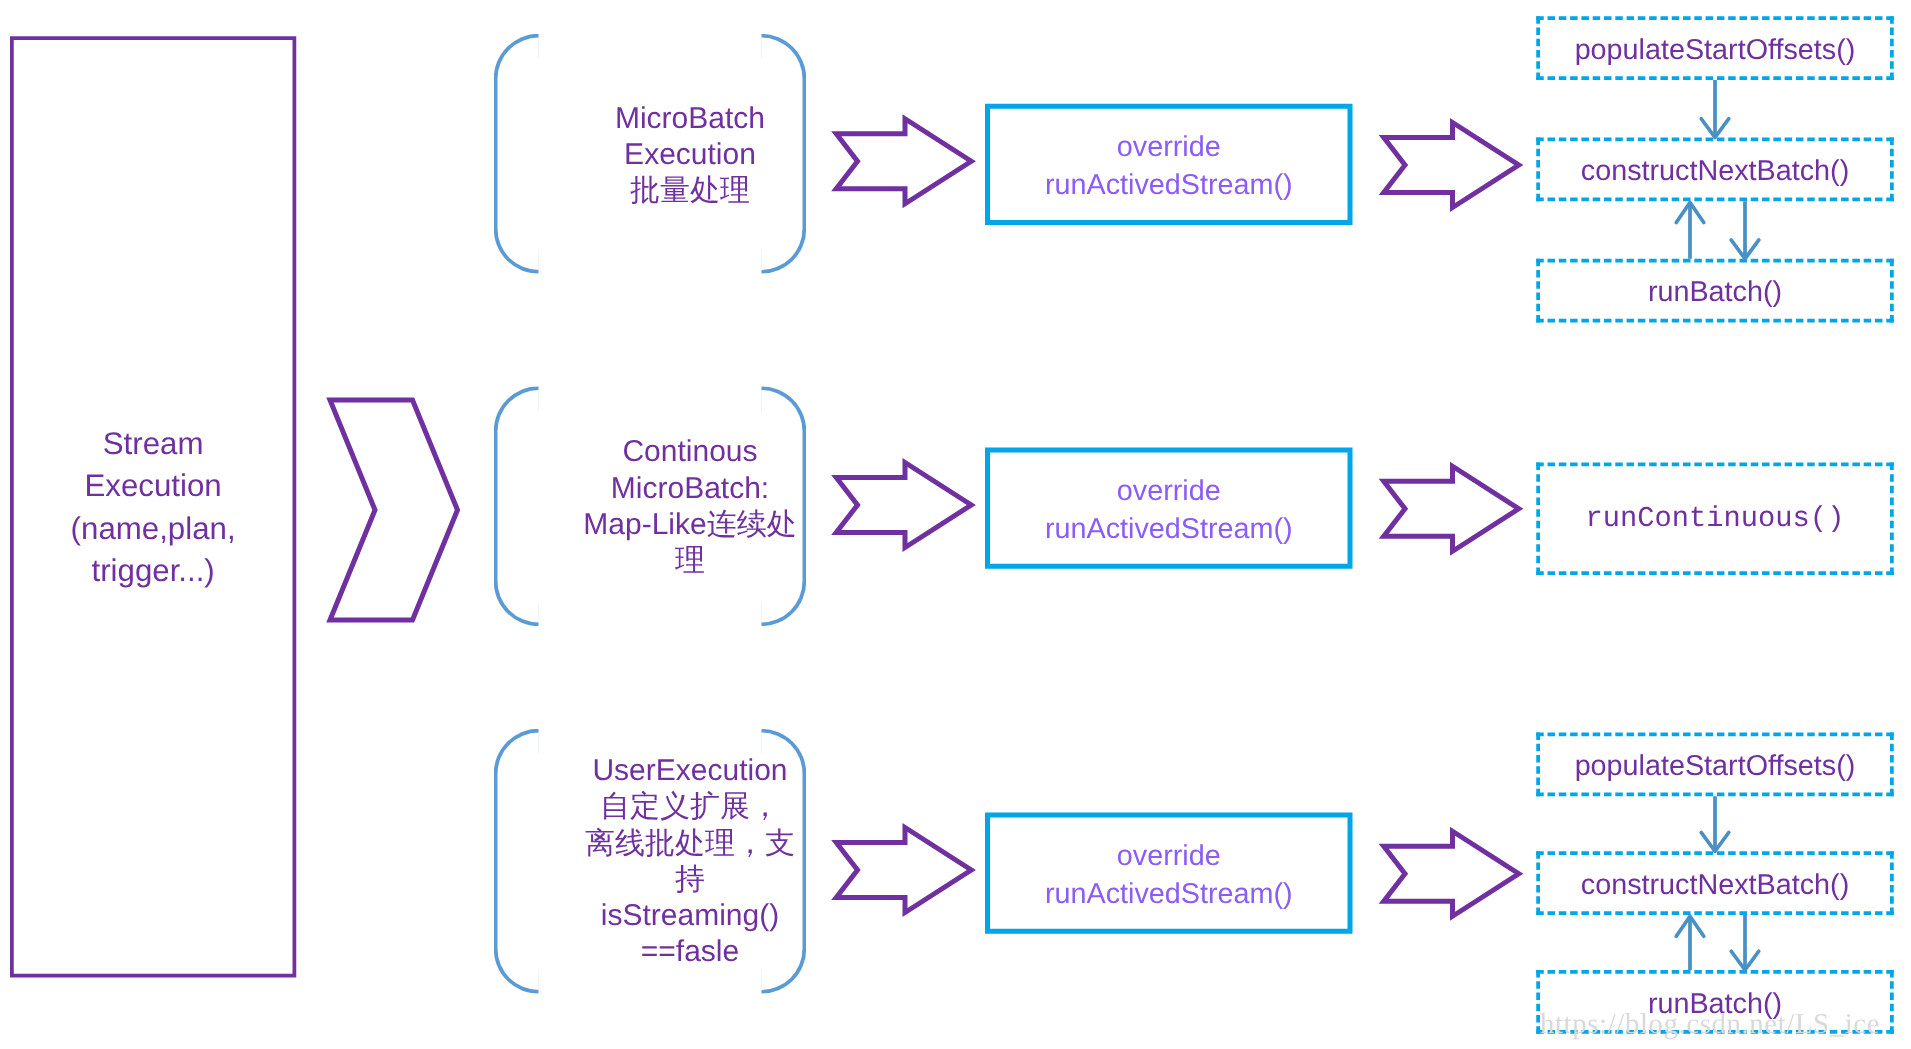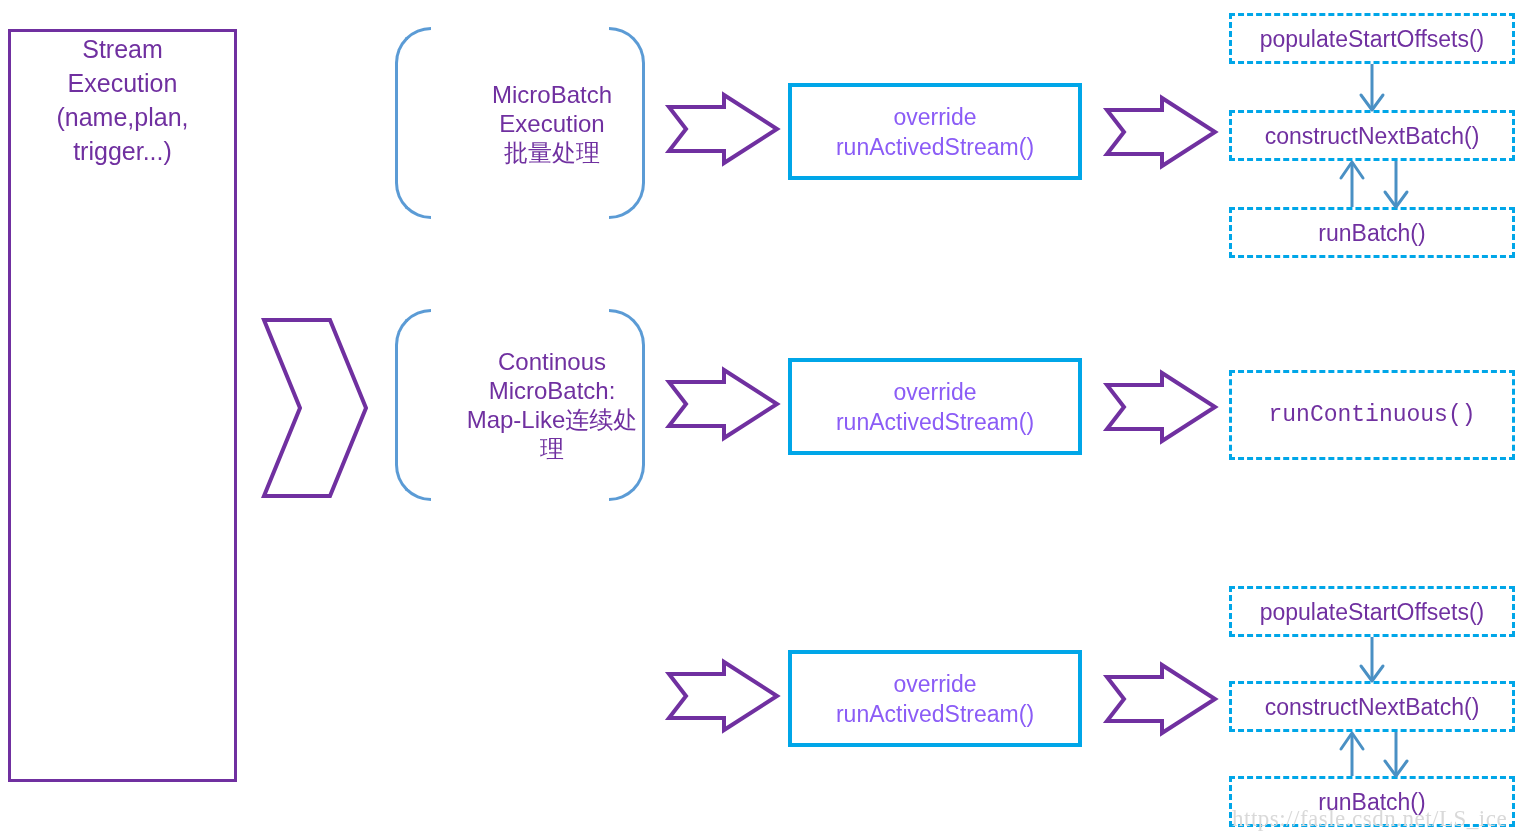--- a/index.html
+++ b/index.html
@@ -23,21 +23,21 @@
   
   .main-box {
     position: absolute;
     left: 8px;
     top: 29px;
     width: 229px;
     height: 753px;
     border: 3px solid #7030A0;
     box-sizing: border-box;
     display: flex;
-    align-items: flex-start;
+    align-items: center;
     justify-content: center;
   }
   .main-box-label {
     color: #7030A0;
     font-size: 25px;
     line-height: 34px;
     text-align: center;
     white-space: pre-line;
   }
   
@@ -158,20 +158,29 @@
   </div>
 
   <div class="bracket-group" style="left:395px; top:309px; height:192px;">
     <span class="bracket-left"></span>
     <span class="bracket-right"></span>
     <div class="bracket-label">Continous
 MicroBatch:
 Map-Like连续处理</div>
   </div>
 
+  <div class="bracket-group" style="left:395px; top:583px; height:212px;">
+    <span class="bracket-left"></span>
+    <span class="bracket-right"></span>
+    <div class="bracket-label">UserExecution
+自定义扩展，
+离线批处理，支持
+isStreaming()
+==fasle</div>
+  </div>
 
   <div class="cyan-box" style="left:788px; top:83px;">
     <div class="cyan-box-label">override
 runActivedStream()</div>
   </div>
   <div class="cyan-box" style="left:788px; top:358px;">
     <div class="cyan-box-label">override
 runActivedStream()</div>
   </div>
   <div class="cyan-box" style="left:788px; top:650px;">
@@ -196,21 +205,21 @@
   <div class="dashed-box" style="top:586px; height:51px;">
     <div class="dashed-box-label">populateStartOffsets()</div>
   </div>
   <div class="dashed-box" style="top:681px; height:51px;">
     <div class="dashed-box-label">constructNextBatch()</div>
   </div>
   <div class="dashed-box" style="top:776px; height:51px;">
     <div class="dashed-box-label">runBatch()</div>
   </div>
 
-  <div class="watermark">https://fasle.csdn.net/LS_ice</div>
+  <div class="watermark">https://blog.csdn.net/LS_ice</div>
 
   <svg class="overlay" viewBox="0 0 1529 839" xmlns="http://www.w3.org/2000/svg">
 
     <polygon points="264,320 330,320 366,408 330,496 264,496 300,408" fill="none" stroke="#7030A0" stroke-width="4" stroke-linejoin="miter"></polygon>
 
     <polygon points="669,107 724,107 724,95 777,129 724,163 724,151 669,151 686,129" fill="none" stroke="#7030A0" stroke-width="4" stroke-linejoin="miter"></polygon>
 
     <polygon points="1107,110 1162,110 1162,98 1215,132 1162,166 1162,154 1107,154 1124,132" fill="none" stroke="#7030A0" stroke-width="4" stroke-linejoin="miter"></polygon>
 
     <polygon points="669,382 724,382 724,370 777,404 724,438 724,426 669,426 686,404" fill="none" stroke="#7030A0" stroke-width="4" stroke-linejoin="miter"></polygon>

